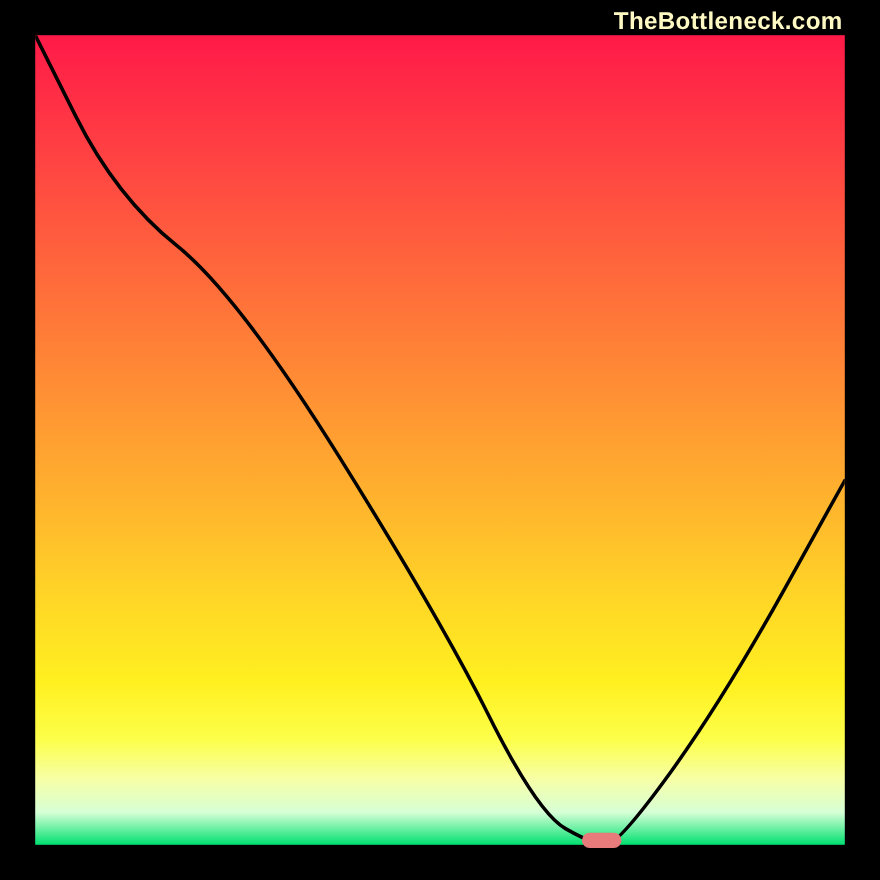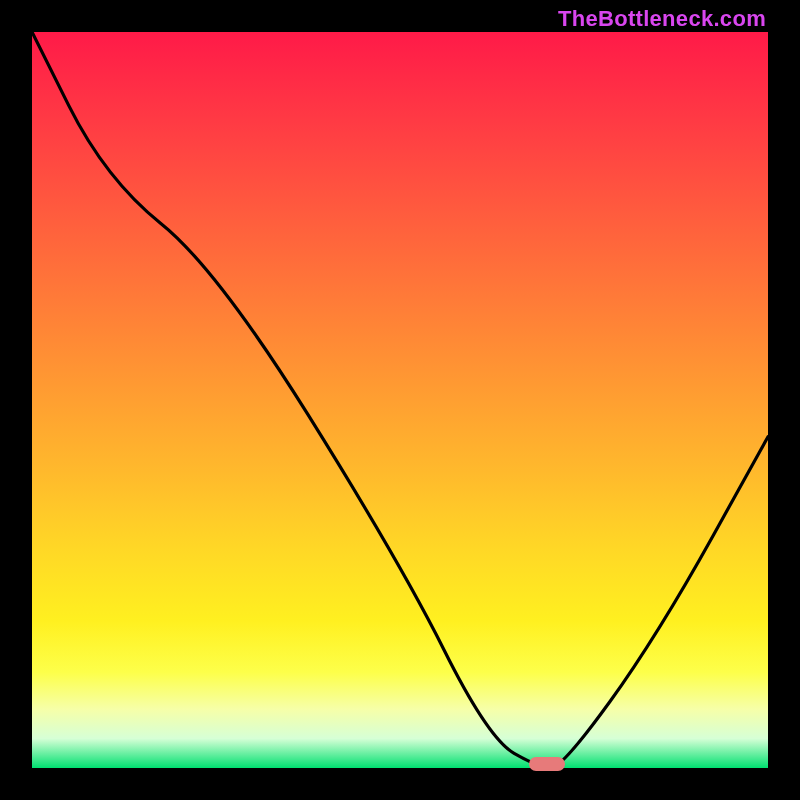--- a/index.html
+++ b/index.html
@@ -39,21 +39,21 @@
       #00e070 100%
     );
   }
   .watermark {
     position: absolute;
     top: 6px;
     right: 34px;
     font-family: Arial, Helvetica, sans-serif;
     font-size: 22px;
     font-weight: 600;
-    color: #d946ef;
+    color: #fef9c3;
     letter-spacing: 0.3px;
     user-select: none;
   }
   svg.curve {
     position: absolute;
     left: 0;
     top: 0;
     width: 736px;
     height: 736px;
   }

